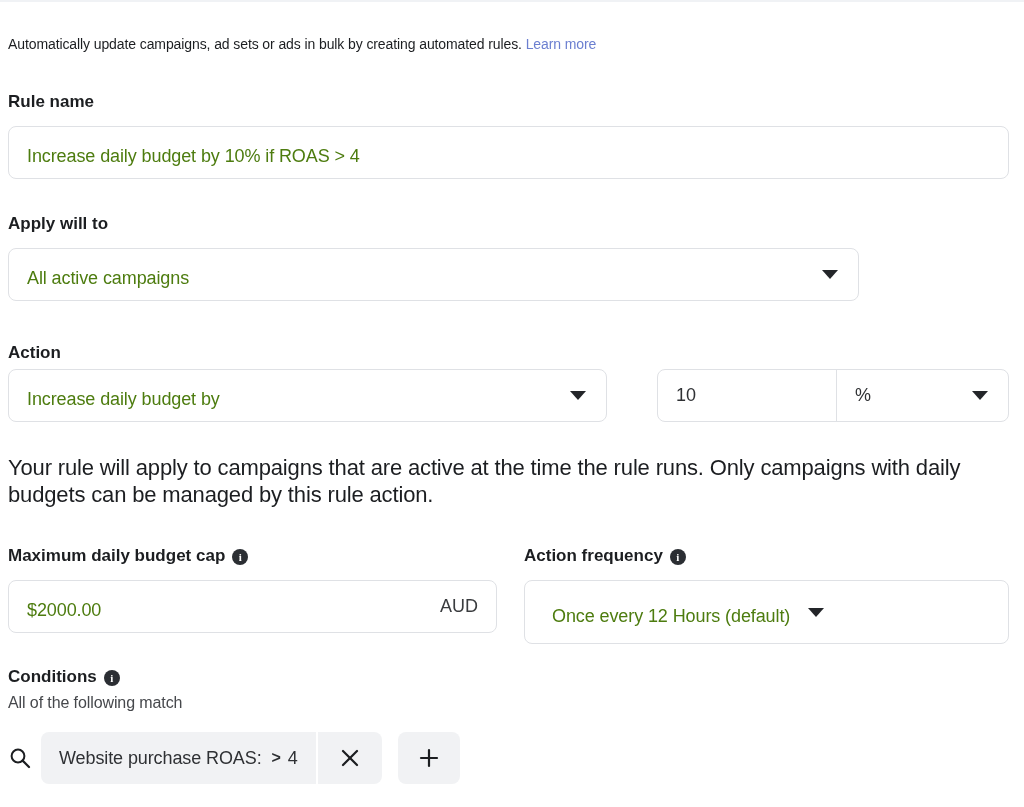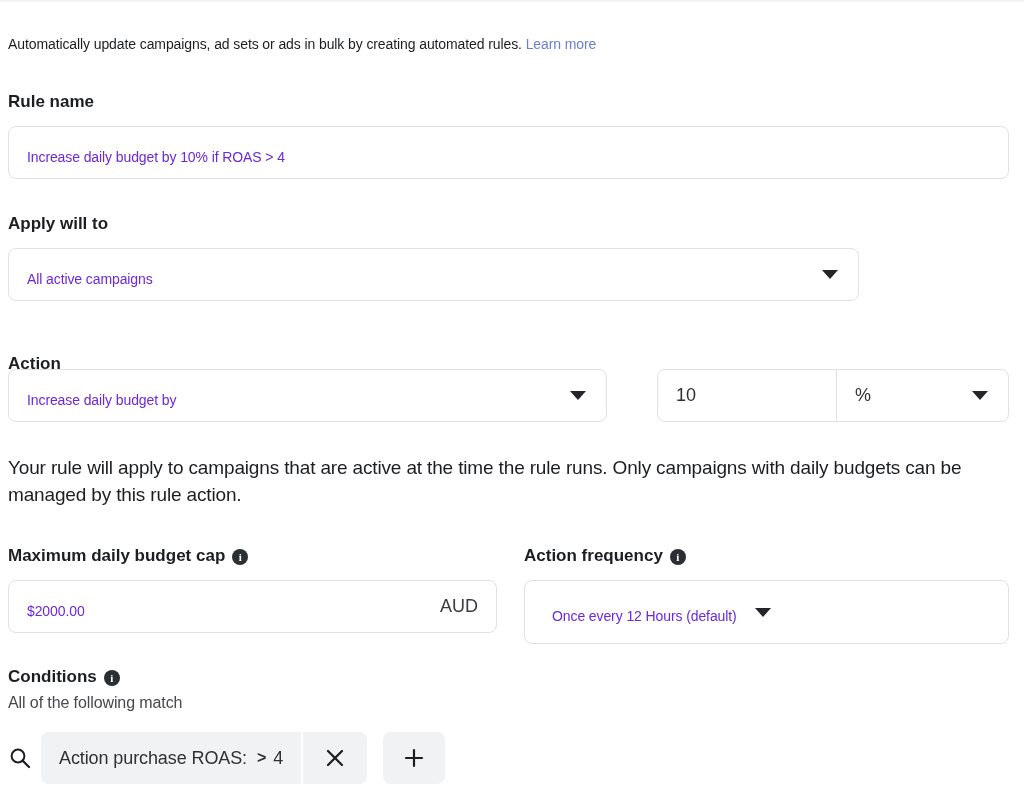--- a/index.html
+++ b/index.html
@@ -72,22 +72,22 @@
   
   .box {
     border: 1px solid #dfe1e5;
     border-radius: 8px;
     background: #ffffff;
     display: flex;
     align-items: center;
   }
 
   .box .txt {
-    font-size: 14px;
-    color: #6d28d9;
+    font-size: 18px;
+    color: #4d7c0f;
     padding: 0 18px;
     white-space: nowrap;
     overflow: hidden;
     text-overflow: ellipsis;
     letter-spacing: -0.1px;
     margin-top: 8px;
   }
 
   .caret {
     width: 0;
@@ -99,21 +99,21 @@
   }
 
   
   .lbl-rule-name  { position: absolute; left: 8px;  top: 89px; }
   .in-rule-name   { position: absolute; left: 8px;  top: 124px; width: 1001px; height: 53px; }
 
   .lbl-apply-to   { position: absolute; left: 8px;  top: 211px; }
   .in-apply-to    { position: absolute; left: 8px;  top: 246px; width: 851px; height: 53px;
                     justify-content: space-between; padding-right: 20px; cursor: pointer; }
 
-  .lbl-action     { position: absolute; left: 8px;  top: 351px; }
+  .lbl-action     { position: absolute; left: 8px;  top: 340px; }
   .in-action      { position: absolute; left: 8px;  top: 367px; width: 599px; height: 53px;
                     justify-content: space-between; padding-right: 20px; cursor: pointer; }
 
   .in-action-value{ position: absolute; left: 657px; top: 367px; width: 352px; height: 53px;
                     padding: 0; overflow: hidden; }
   .in-action-value .num {
     flex: 0 0 179px;
     height: 100%;
     display: flex;
     align-items: center;
@@ -133,21 +133,21 @@
     font-size: 18px;
     color: #2f3134;
     cursor: pointer;
   }
 
   .note {
     position: absolute;
     left: 8px;
     top: 452px;
     width: 1000px;
-    font-size: 19px;
+    font-size: 22px;
     line-height: 27px;
     color: #1c1e21;
     letter-spacing: -0.15px;
   }
 
   .lbl-budget-cap { position: absolute; left: 8px;  top: 543px; }
   .in-budget-cap  { position: absolute; left: 8px;  top: 578px; width: 489px; height: 53px;
                     justify-content: space-between; padding-right: 18px; }
   .in-budget-cap .suffix {
     font-size: 18px;
@@ -311,21 +311,21 @@
   <div class="cond-row">
     <span class="search-icon">
       <svg width="22" height="22" viewBox="0 0 22 22" fill="none">
         <circle cx="9" cy="9" r="6.4" stroke="#1c1e21" stroke-width="2"></circle>
         <line x1="13.6" y1="13.6" x2="20" y2="20" stroke="#1c1e21" stroke-width="2.2" stroke-linecap="round"></line>
       </svg>
     </span>
 
     <div class="chip-group">
       <div class="chip">
-        <span>Action purchase ROAS:</span>
+        <span>Website purchase ROAS:</span>
         <span class="op">&gt;</span>
         <span class="val">4</span>
       </div>
       <div class="chip-remove">
         <svg class="glyph-x" width="24" height="24" viewBox="0 0 24 24" fill="none">
           <line x1="5" y1="5" x2="19" y2="19" stroke="#1c1e21" stroke-width="2.2" stroke-linecap="round"></line>
           <line x1="19" y1="5" x2="5" y2="19" stroke="#1c1e21" stroke-width="2.2" stroke-linecap="round"></line>
         </svg>
       </div>
     </div>

